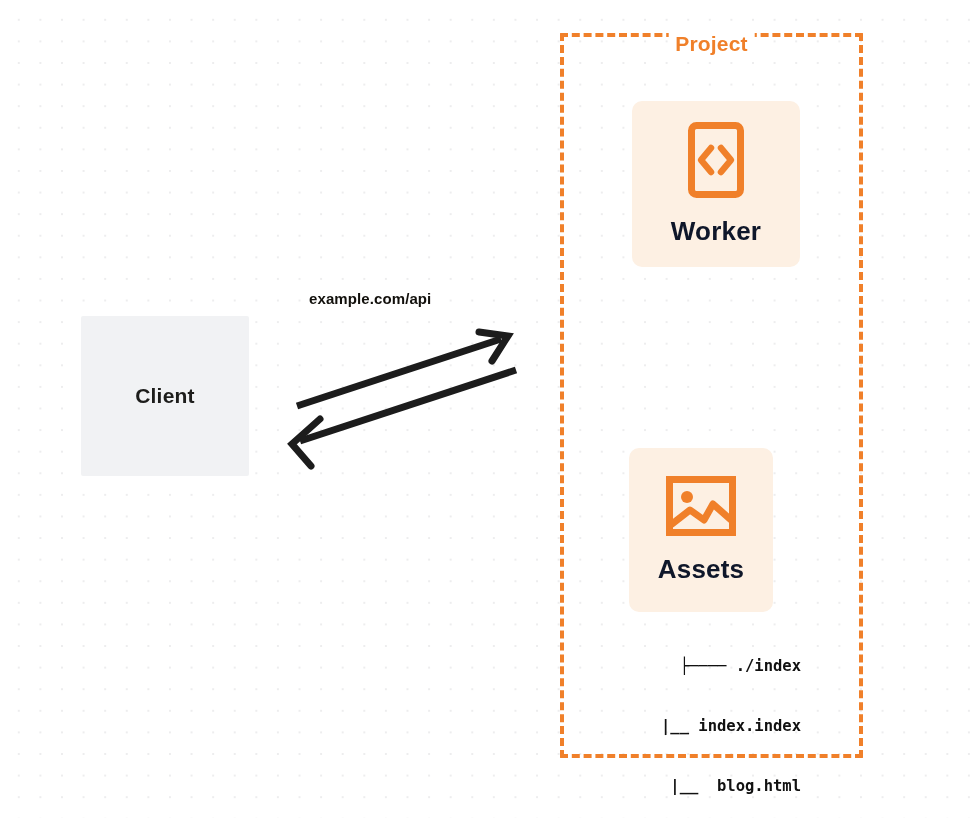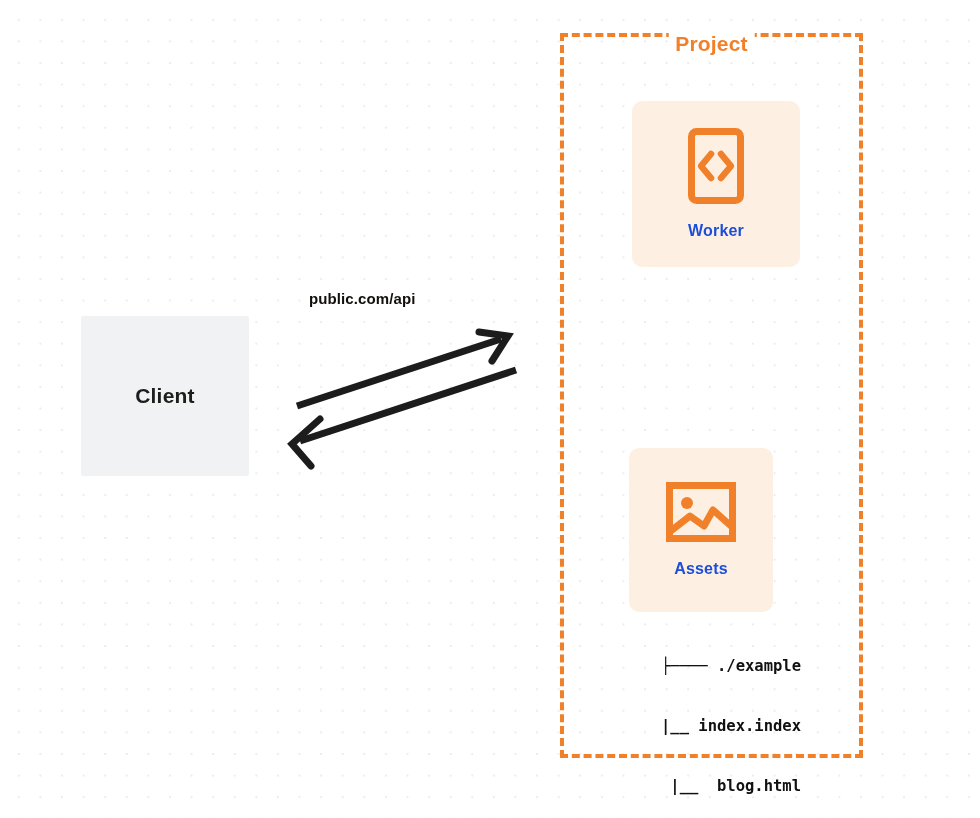--- a/index.html
+++ b/index.html
@@ -99,23 +99,23 @@
     display: flex;
     flex-direction: column;
     align-items: center;
     justify-content: center;
   }
   .service-card .card-icon {
     display: block;
     line-height: 0;
   }
   .service-card .card-label {
-    font-size: 16px;
-    font-weight: bold;
-    color: #1d4ed8;
+    font-size: 26px;
+    font-weight: bold;
+    color: #0f172a;
     letter-spacing: .2px;
   }
 
   #worker-card {
     left: 72px;
     top: 68px;
     width: 168px;
     height: 166px;
   }
   #worker-card .card-icon { margin-bottom: 18px; }
@@ -159,21 +159,21 @@
       <line x1="297" y1="406" x2="501" y2="339" stroke="#1c1c1c" stroke-width="7" stroke-linecap="butt"></line>
       <polyline points="479,332 508,336 492,361" fill="none" stroke="#1c1c1c" stroke-width="7" stroke-linecap="round" stroke-linejoin="miter"></polyline>
     </g>
 
     <g>
       <line x1="516" y1="370" x2="300" y2="441" stroke="#1c1c1c" stroke-width="7" stroke-linecap="butt"></line>
       <polyline points="320,419 292,444 311,466" fill="none" stroke="#1c1c1c" stroke-width="7" stroke-linecap="round" stroke-linejoin="miter"></polyline>
     </g>
   </svg>
 
-  <div id="request-label">public.com/api</div>
+  <div id="request-label">example.com/api</div>
 
   <div id="project-group">
     <div id="project-border"></div>
     <div id="project-title">Project</div>
 
     <div id="worker-card" class="service-card">
       <span class="card-icon">
         <svg width="56" height="76" viewBox="0 0 56 76" xmlns="http://www.w3.org/2000/svg">
           <rect x="3.5" y="3.5" width="49" height="69" rx="5" ry="5" fill="none" stroke="#f0802a" stroke-width="7"></rect>
           <polyline points="23,26 13,38 23,50" fill="none" stroke="#f0802a" stroke-width="6.5" stroke-linecap="round" stroke-linejoin="round"></polyline>
@@ -188,20 +188,20 @@
         <svg width="70" height="60" viewBox="0 0 70 60" xmlns="http://www.w3.org/2000/svg">
           <rect x="3.5" y="3.5" width="63" height="53" fill="none" stroke="#f0802a" stroke-width="7"></rect>
           <circle cx="21" cy="21" r="6" fill="#f0802a"></circle>
           <polyline points="6,48 24,34 38,44 47,28 65,44" fill="none" stroke="#f0802a" stroke-width="7" stroke-linecap="round" stroke-linejoin="round"></polyline>
         </svg>
       </span>
       <span class="card-label">Assets</span>
     </div>
 
     <div id="file-tree">
-      <span class="tree-line">├──── ./example</span>
+      <span class="tree-line">├──── ./index</span>
       <span class="tree-line">     |__ index.index</span>
       <span class="tree-line">     |__  blog.html</span>
       
     </div>
   </div>
 
 </div>
 
 </body></html>

